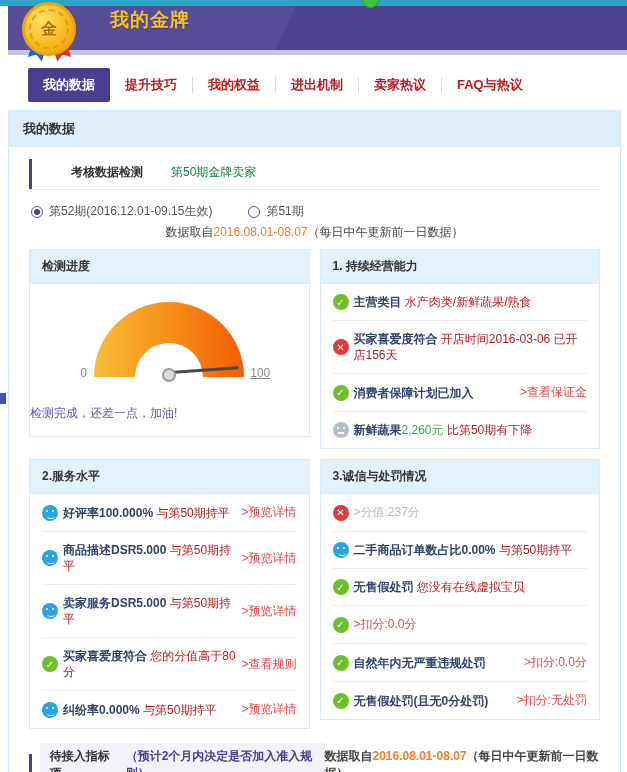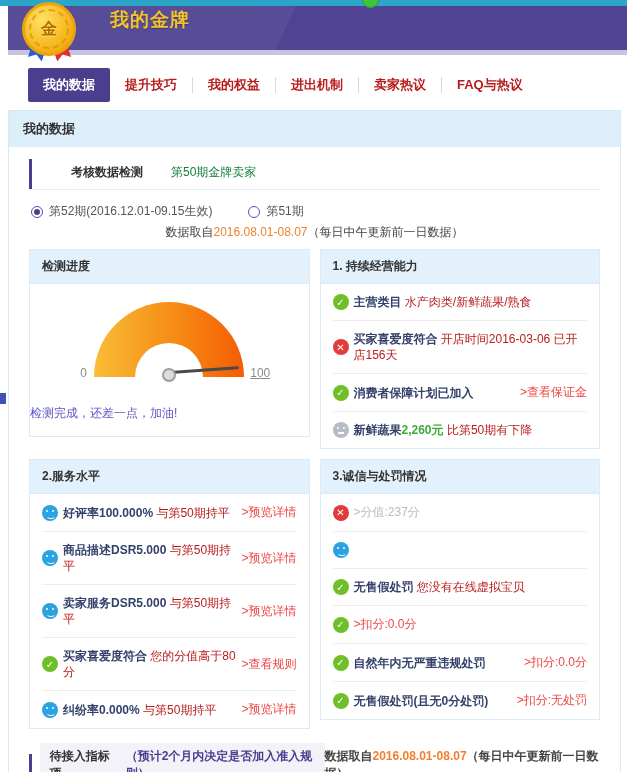--- a/index.html
+++ b/index.html
@@ -59,21 +59,21 @@
   .grid { display:grid; grid-template-columns:1fr 1fr; gap:10px; align-items:start; }
   .panel { border:1px solid #dcebf7; background:#fff; }
   .panel-hd { background:#e3f1fc; border-bottom:1px solid #dcebf7; padding:8px 12px;
     font-weight:bold; color:#333; font-size:12px; }
   .panel-bd { padding:0 12px; }
   .prow { display:flex; align-items:center; border-bottom:1px solid #ededed; padding:10px 0; }
   .prow:last-child { border-bottom:none; }
   .prow .txt { flex:1; line-height:16px; }
   .lbl { color:#33416b; font-weight:bold; }
   .sub { color:#b91c1c; }
-  .grn { color:#3bad37; font-weight:bold;margin-top:22px; }
+  .grn { color:#3bad37; font-weight:normal;margin-top:22px; }
   .lnk { color:#ef4444; font-weight:normal; white-space:nowrap; cursor:pointer; }
   .lnk-gray { color:#b3bcc6; white-space:nowrap; }
   
   .ic { width:16px; height:16px; border-radius:50%; flex:0 0 16px; margin-right:5px;
     display:flex; align-items:center; justify-content:center; color:#fff; font-size:10px; font-weight:bold; position:relative; }
   .ic-check { background:#6fbf2a; }
   .ic-cross { background:#e23b3b; }
   .ic-smile { background:#2aa3e0; }
   .ic-neutral { background:#b7bdc6; }
   .face::before { content:""; position:absolute; top:5px; left:4px; width:2px; height:2px;
@@ -237,20 +237,21 @@
 
       <div class="panel">
         <div class="panel-hd">3.诚信与处罚情况</div>
         <div class="panel-bd">
           <div class="prow">
             <span class="ic ic-cross">✕</span>
             <span class="lnk-gray">&gt;分值:237分</span>
           </div>
           <div class="prow">
             <span class="ic ic-smile face"></span>
+            <span class="txt"><span class="lbl">二手商品订单数占比0.00%</span> <span class="sub">与第50期持平</span></span>
           </div>
           <div class="prow">
             <span class="ic ic-check">✓</span>
             <span class="txt"><span class="lbl">无售假处罚</span> <span class="sub">您没有在线虚拟宝贝</span></span>
           </div>
           <div class="prow">
             <span class="ic ic-check">✓</span>
             <span class="lnk">&gt;扣分:0.0分</span>
           </div>
           <div class="prow">

